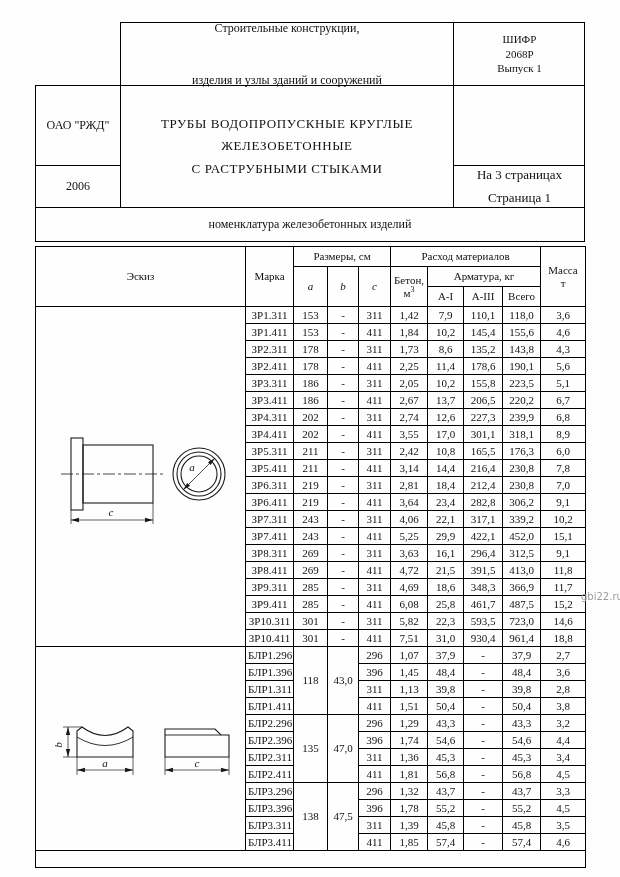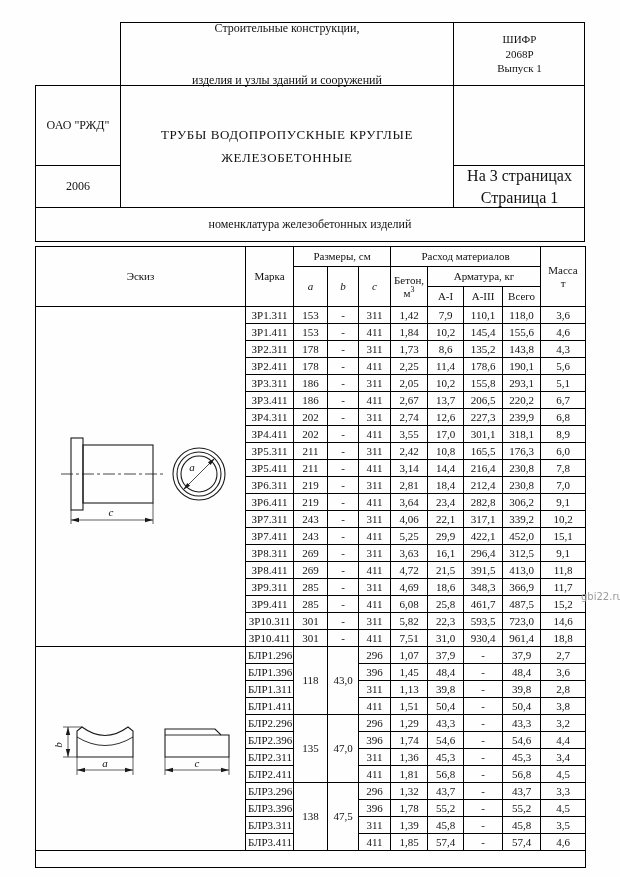--- a/index.html
+++ b/index.html
@@ -14,21 +14,21 @@
   .hcell{border-left:1px solid #000;border-top:1px solid #000;
          display:flex;flex-direction:column;align-items:center;justify-content:center;
          text-align:center;font-size:12px;line-height:1.35;}
   .c-country{grid-row:1;grid-column:1;}
   .c-title{grid-row:1;grid-column:2;gap:35px;}
   .c-code{grid-row:1;grid-column:3;font-size:11px;}
   .c-org{grid-row:2;grid-column:1;}
   .c-product{grid-row:2/4;grid-column:2;font-size:13px;letter-spacing:.6px;line-height:1.7;}
   .c-pages-empty{grid-row:2;grid-column:3;}
   .c-year{grid-row:3;grid-column:1;}
-  .c-pages{grid-row:3;grid-column:3;font-size:16px;}
+  .c-pages{grid-row:3;grid-column:3;font-size:13px;justify-content:space-between;}
 
   
   .band{margin-top:-1px;border:1px solid #000;height:33px;
         display:flex;align-items:center;justify-content:center;font-size:12px;}
 
   
   table.main{margin-top:4px;border-collapse:collapse;table-layout:fixed;width:550px;
              font-size:11px;}
   table.main th,table.main td{border:1px solid #000;padding:0 2px;text-align:center;
              vertical-align:middle;font-weight:normal;line-height:1.15;
@@ -60,20 +60,21 @@
         <span>ШИФР</span>
         <span>2068Р</span>
         <span>Выпуск 1</span>
       </div>
       <div class="hcell c-org">
         <span>ОАО "РЖД"</span>
       </div>
       <div class="hcell c-product">
         <span>ТРУБЫ ВОДОПРОПУСКНЫЕ КРУГЛЫЕ</span>
         <span>ЖЕЛЕЗОБЕТОННЫЕ</span>
+        <span>С РАСТРУБНЫМИ СТЫКАМИ</span>
       </div>
       <div class="hcell c-pages-empty"></div>
       <div class="hcell c-year">
         <span>2006</span>
       </div>
       <div class="hcell c-pages">
         <span>На 3 страницах</span>
         <span>Страница 1</span>
       </div>
     </div>
@@ -191,21 +192,21 @@
             <td>5,6</td>
           </tr>
           <tr>
             <td>ЗР3.311</td>
             <td>186</td>
             <td>-</td>
             <td>311</td>
             <td>2,05</td>
             <td>10,2</td>
             <td>155,8</td>
-            <td>293,1</td>
+            <td>223,5</td>
             <td>5,1</td>
           </tr>
           <tr>
             <td>ЗР3.411</td>
             <td>186</td>
             <td>-</td>
             <td>411</td>
             <td>2,67</td>
             <td>13,7</td>
             <td>206,5</td>

